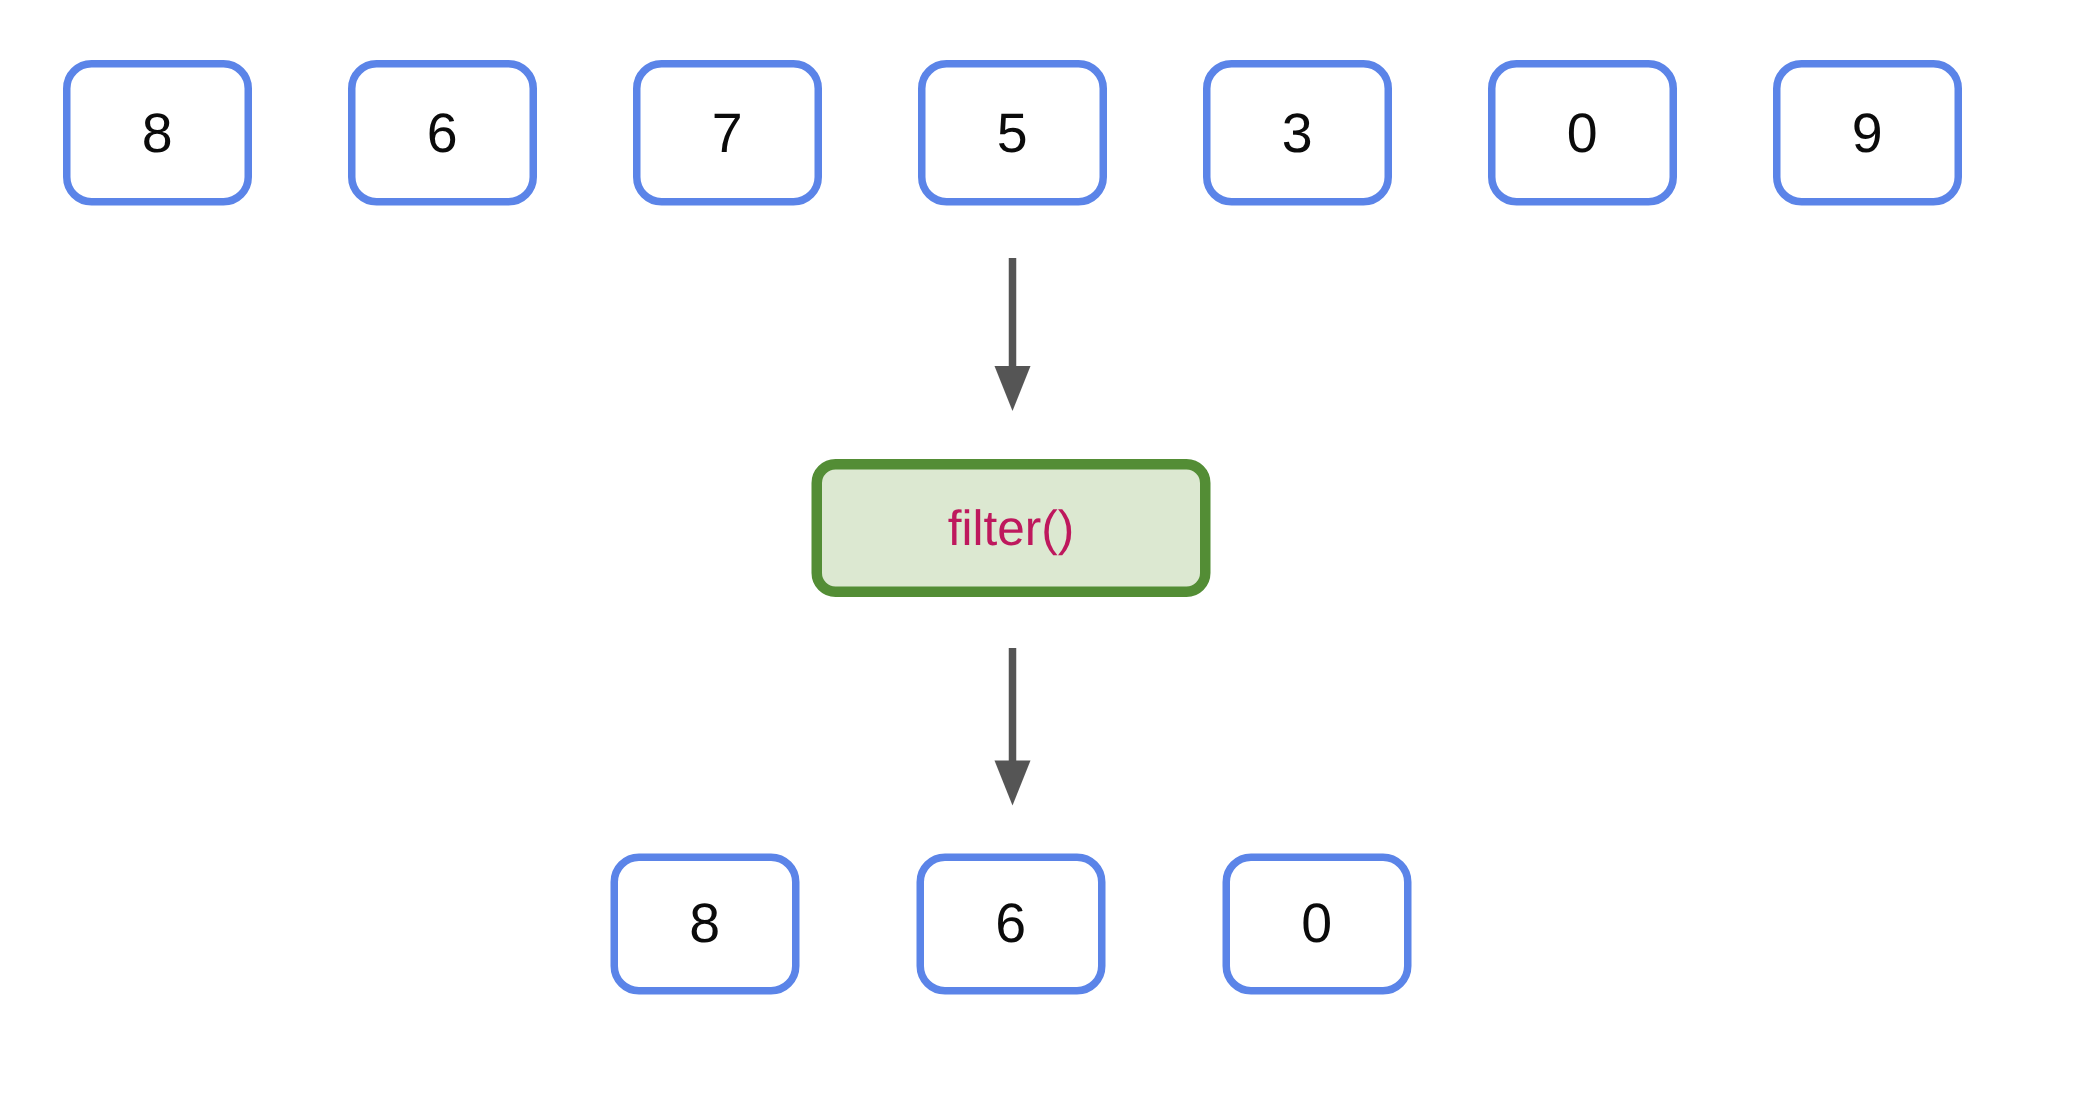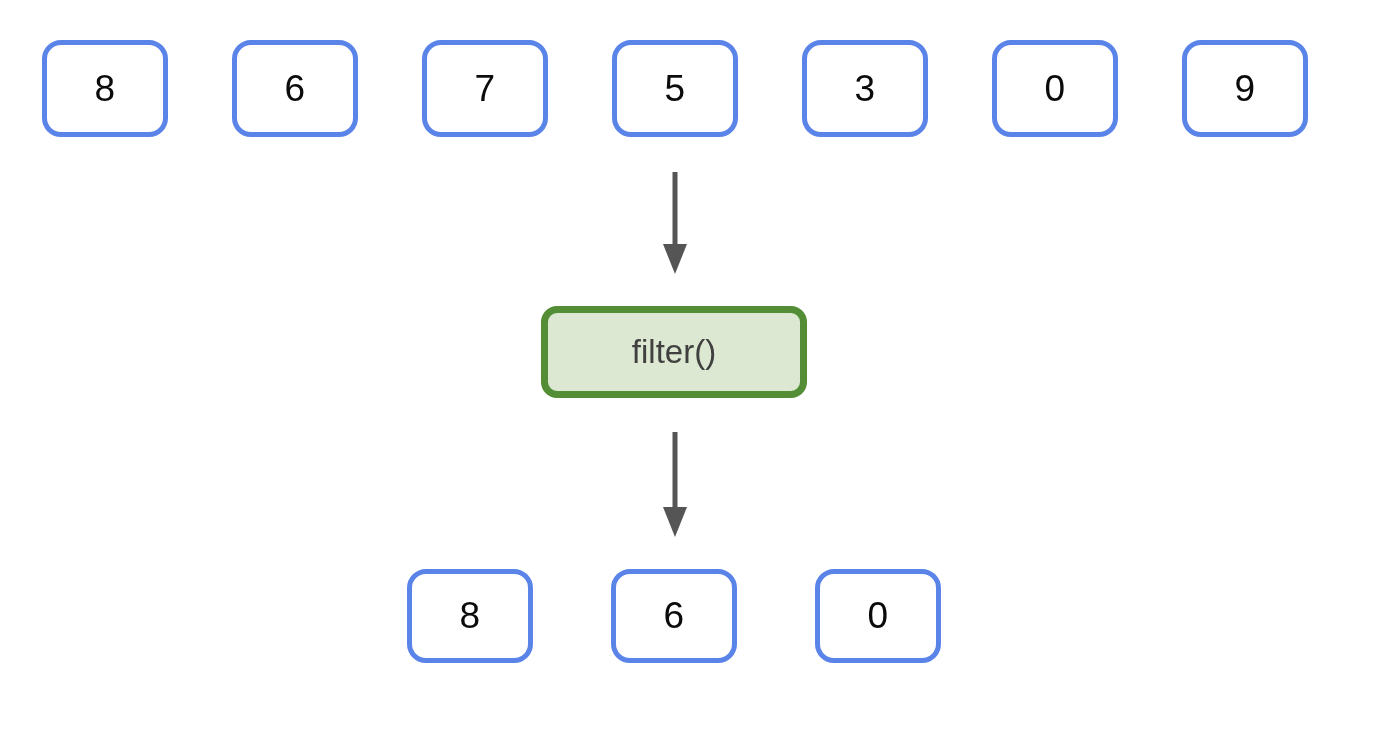--- a/index.html
+++ b/index.html
@@ -66,21 +66,21 @@
     width: 266px;
     height: 92px;
     border: 7px solid #538d35;
     border-radius: 16px;
     background: #dce8d1;
     display: flex;
     align-items: center;
     justify-content: center;
     font-size: 33px;
     font-weight: 400;
-    color: #404040;
+    color: #be185d;
   }
   .arrow {
     position: absolute;
     left: 0;
     top: 0;
     pointer-events: none;
   }
   #arrow-top { left: 652px; top: 166px; }
   #arrow-bottom { left: 652px; top: 426px; }
 </style>

